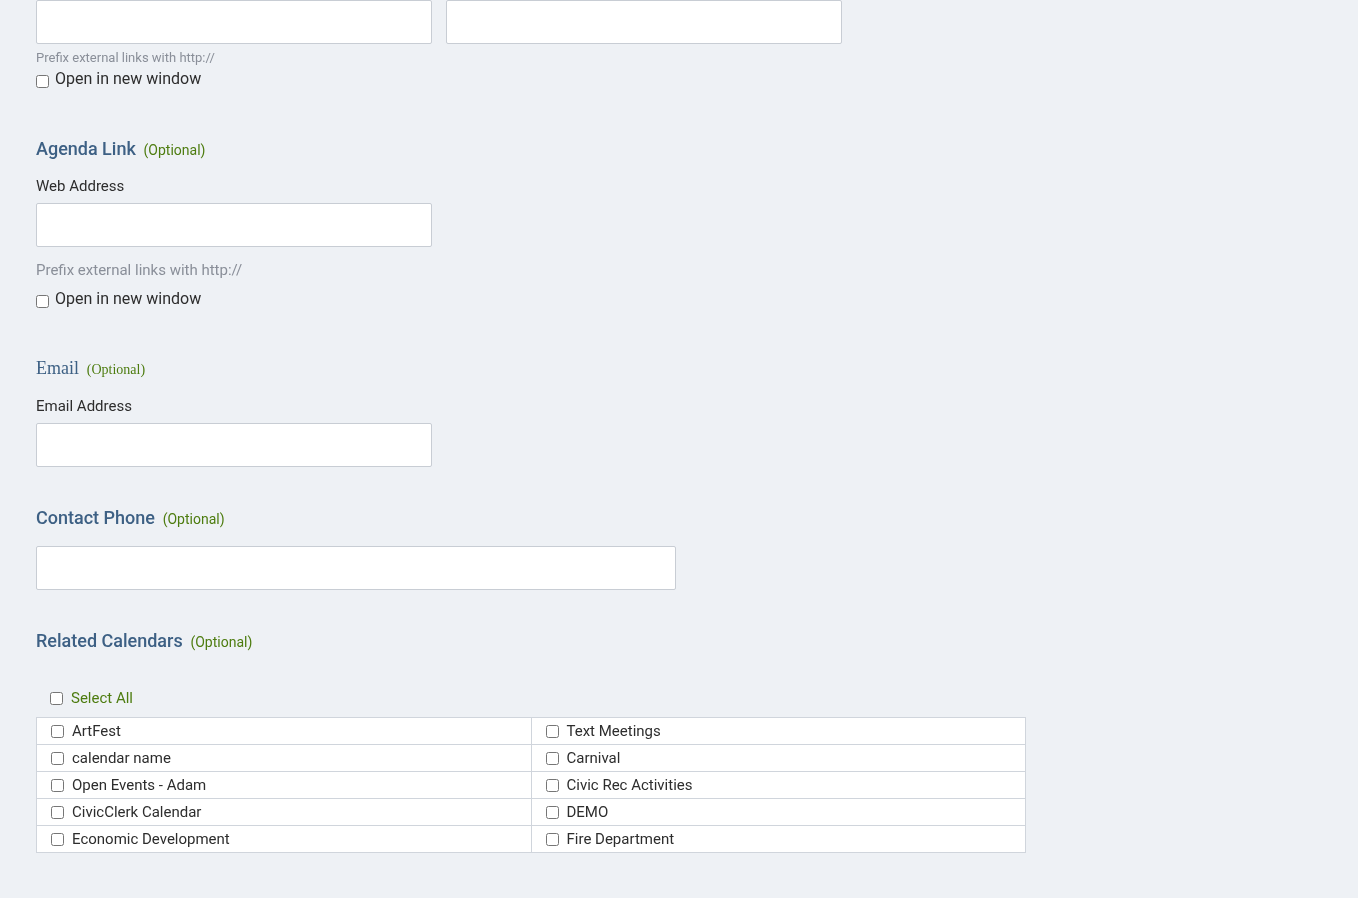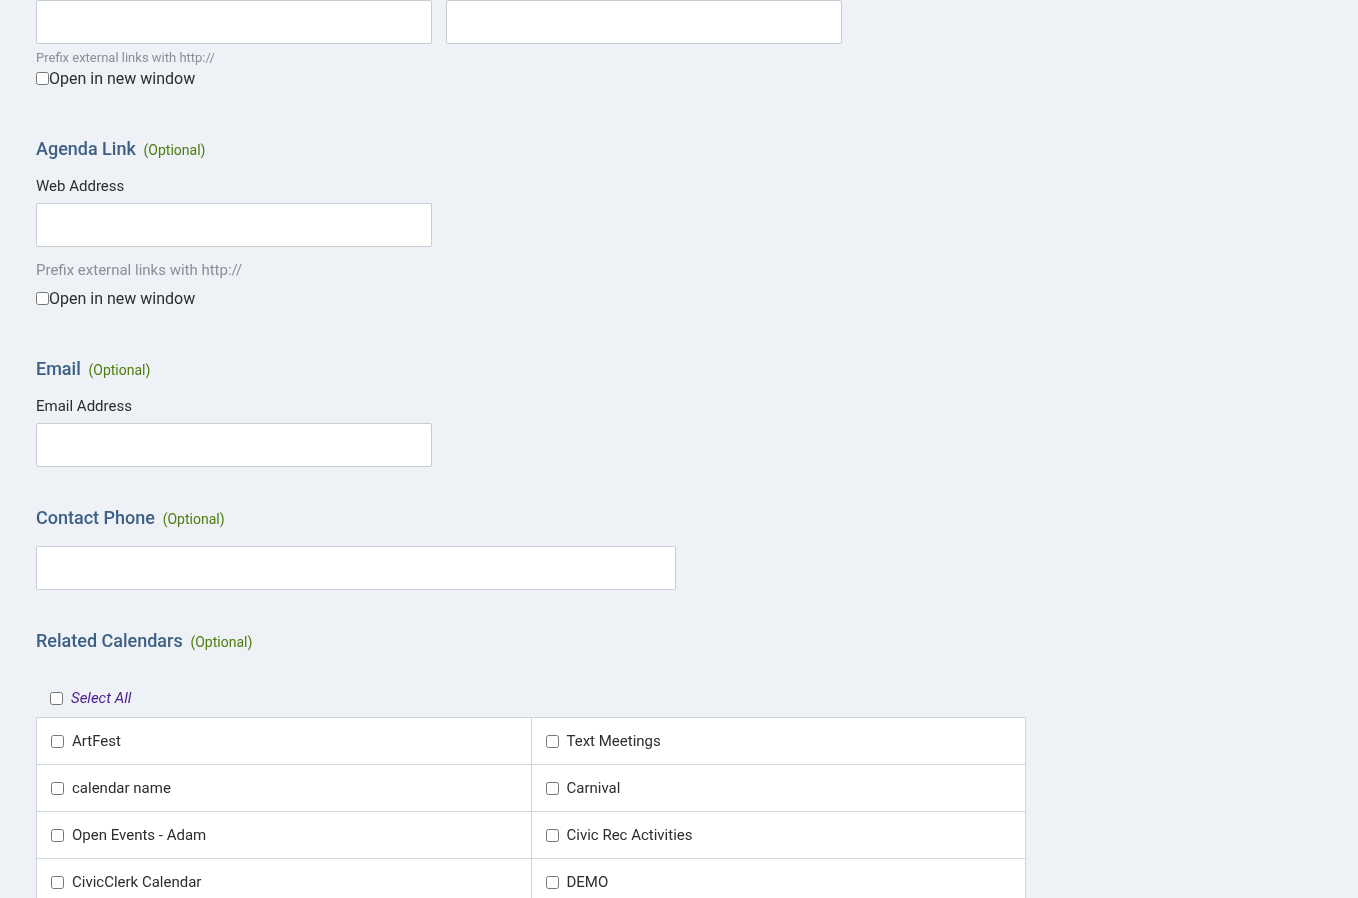--- a/index.html
+++ b/index.html
@@ -63,50 +63,50 @@
     border-radius: 2px;
   }
   .helper-text {
     font-size: 13px;
     color: #8a8f99;
     margin-top: 6px;
     display: block;
   }
   .checkbox-row {
     display: flex;
-    align-items: center;
+    align-items: flex-end;
+    gap: 6px;
     margin-top: 4px;
   }
   .checkbox-row input[type="checkbox"] {
     width: 13px;
     height: 13px;
   }
   .checkbox-row label {
     font-size: 16px;
     color: #2d2d2d;
   }
   .select-all-row {
     display: flex;
     align-items: center;
     gap: 8px;
     padding: 6px 14px 10px 14px;
   }
   .select-all-row label {
     font-size: 15px;
-    color: #4c1d95;
-    font-style: italic;
+    color: #4d7c0f;
   }
   .calendar-table {
     width: 990px;
     border-collapse: collapse;
     background: #ffffff;
   }
   .calendar-table td {
     border: 1px solid #d0d5dc;
-    padding: 14px 14px;
+    padding: 4px 14px;
     width: 50%;
     vertical-align: middle;
   }
   .calendar-cell {
     display: flex;
     align-items: center;
     gap: 8px;
   }
   .calendar-cell label {
     font-size: 15px;
@@ -143,21 +143,21 @@
   <span class="field-label">Web Address</span>
   <input type="text" class="text-input" style="">
   <span class="helper-text" style="margin-top:14px;font-size:15px;">Prefix external links with http://</span>
   <div class="checkbox-row" style="margin-top:10px;">
     <input type="checkbox" style="">
     <label>Open in new window</label>
   </div>
 </div>
 
 <div class="form-section" style="margin-top:50px;">
-  <div style="margin-bottom:10px;">
+  <div style="margin-bottom:10px;font-family:Liberation Serif, serif;">
     <span class="section-title">Email</span>
     <span class="optional-tag">(Optional)</span>
   </div>
   <div class="field-row">
     <div class="field-col">
       <span class="field-label">Email Address</span>
       <input type="text" class="text-input" style="">
     </div>
   </div>
 </div>

